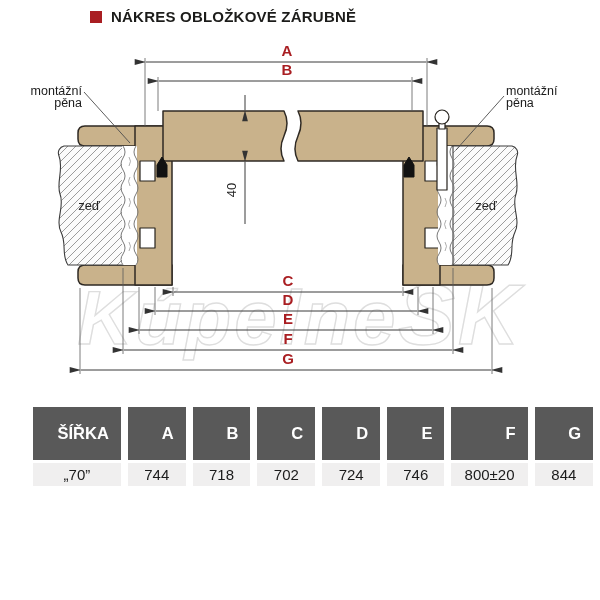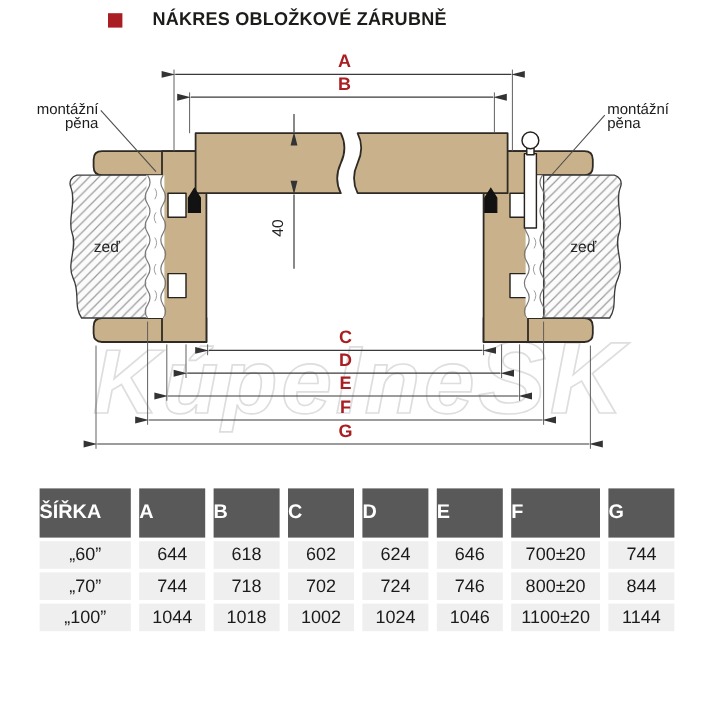--- a/index.html
+++ b/index.html
@@ -10,21 +10,21 @@
     --extline:#5a5a5a;
     --header-bg:#595959;
     --row-bg:#f0efef;
   }
   html,body{margin:0;padding:0;}
   body{
     width:600px;height:600px;position:relative;background:#ffffff;
     font-family:"Liberation Sans", sans-serif;overflow:hidden;
   }
   .title-bar{
-    position:absolute;left:90px;top:8px;display:flex;align-items:center;gap:25px;
+    position:absolute;left:90px;top:8px;display:flex;align-items:center;gap:9px;
   }
   .title-bullet{width:12px;height:12px;background:var(--red);}
   .title-text{
     font-size:15.5px;font-weight:bold;color:#1c1c1a;letter-spacing:0.2px;margin:0;
     transform:scaleX(0.97);transform-origin:left center;white-space:nowrap;
   }
   .diagram{position:absolute;left:0;top:38px;}
   .dim-label{fill:var(--red);font-weight:bold;font-size:15px;text-anchor:middle;}
   .note{fill:#1b1b1b;font-size:12.5px;}
   .wallword{fill:#242424;font-size:13px;text-anchor:middle;}
@@ -40,21 +40,21 @@
   .watermark{
     stroke:#dedede;fill:none;stroke-width:1.4;
     font-style:italic;font-weight:bold;letter-spacing:3px;
   }
   table.sizes{
     position:absolute;left:26px;top:404px;
     border-collapse:separate;border-spacing:7px 3px;
   }
   table.sizes th{
     background:var(--header-bg);color:#ffffff;font-size:16.5px;font-weight:bold;
-    height:41px;text-align:left;padding:0;
+    height:29px;text-align:right;padding:12px;
   }
   table.sizes td{
     background:var(--row-bg);color:#1b1b1b;font-size:15px;
     height:23px;text-align:center;padding:0 2px;white-space:nowrap;
   }
   .c0{width:76px;} .cn{width:55px;} .cf{width:74px;}
 </style>
 </head>
 <body>
 
@@ -196,43 +196,23 @@
       <th class="cn">B</th>
       <th class="cn">C</th>
       <th class="cn">D</th>
       <th class="cn">E</th>
       <th class="cf">F</th>
       <th class="cn">G</th>
     </tr>
   </thead>
   <tbody>
     <tr>
-      <td>„60”</td>
-      <td>644</td>
-      <td>618</td>
-      <td>602</td>
-      <td>624</td>
-      <td>646</td>
-      <td>700±20</td>
-      <td>744</td>
-    </tr>
-    <tr>
       <td>„70”</td>
       <td>744</td>
       <td>718</td>
       <td>702</td>
       <td>724</td>
       <td>746</td>
       <td>800±20</td>
       <td>844</td>
     </tr>
-    <tr>
-      <td>„100”</td>
-      <td>1044</td>
-      <td>1018</td>
-      <td>1002</td>
-      <td>1024</td>
-      <td>1046</td>
-      <td>1100±20</td>
-      <td>1144</td>
-    </tr>
   </tbody>
 </table>
 
 </body></html>

